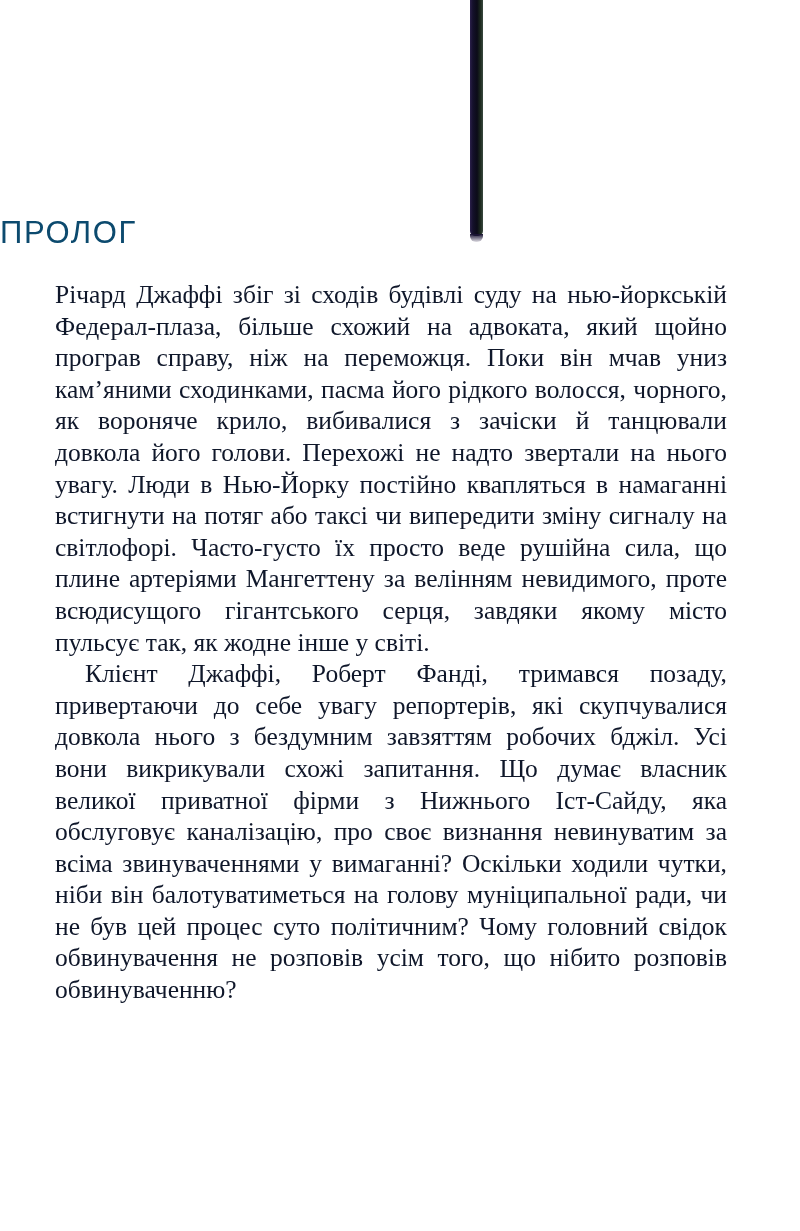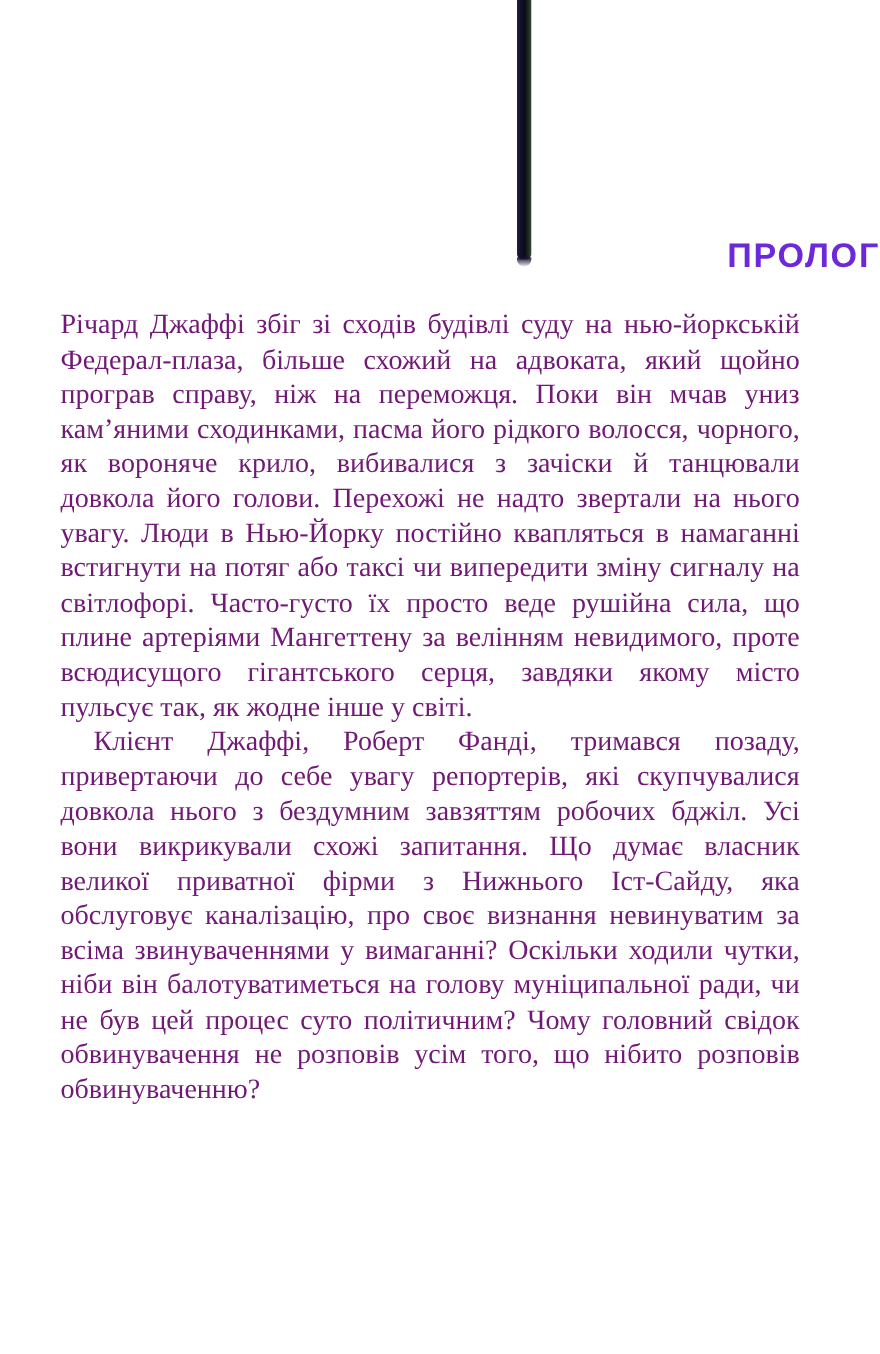--- a/index.html
+++ b/index.html
@@ -36,37 +36,37 @@
     height: 8px;
     background: linear-gradient(to bottom, #1a1433 0%, rgba(60,50,90,0.15) 100%);
     border-radius: 0 0 6px 6px;
   }
 
   .chapter-title {
     position: absolute;
     left: 0;
     right: 0;
     top: 196px;
-    text-align: right;
+    text-align: left;
     font-family: "Liberation Sans", "DejaVu Sans", sans-serif;
     font-size: 31px;
-    font-weight: 700;
+    font-weight: 400;
     letter-spacing: 1.6px;
-    color: #6d28d9;
+    color: #0c4a6e;
     line-height: 1;
   }
 
   .body-text {
     position: absolute;
     left: 55px;
     top: 279px;
     width: 672px;
     font-size: 25.5px;
     line-height: 31.6px;
-    color: #701a75;
+    color: #0f172a;
     text-align: justify;
     text-justify: inter-word;
     hyphens: manual;
   }
   .body-text p {
     margin: 0;
     text-indent: 0;
   }
   .body-text p.indented {
     text-indent: 30px;

